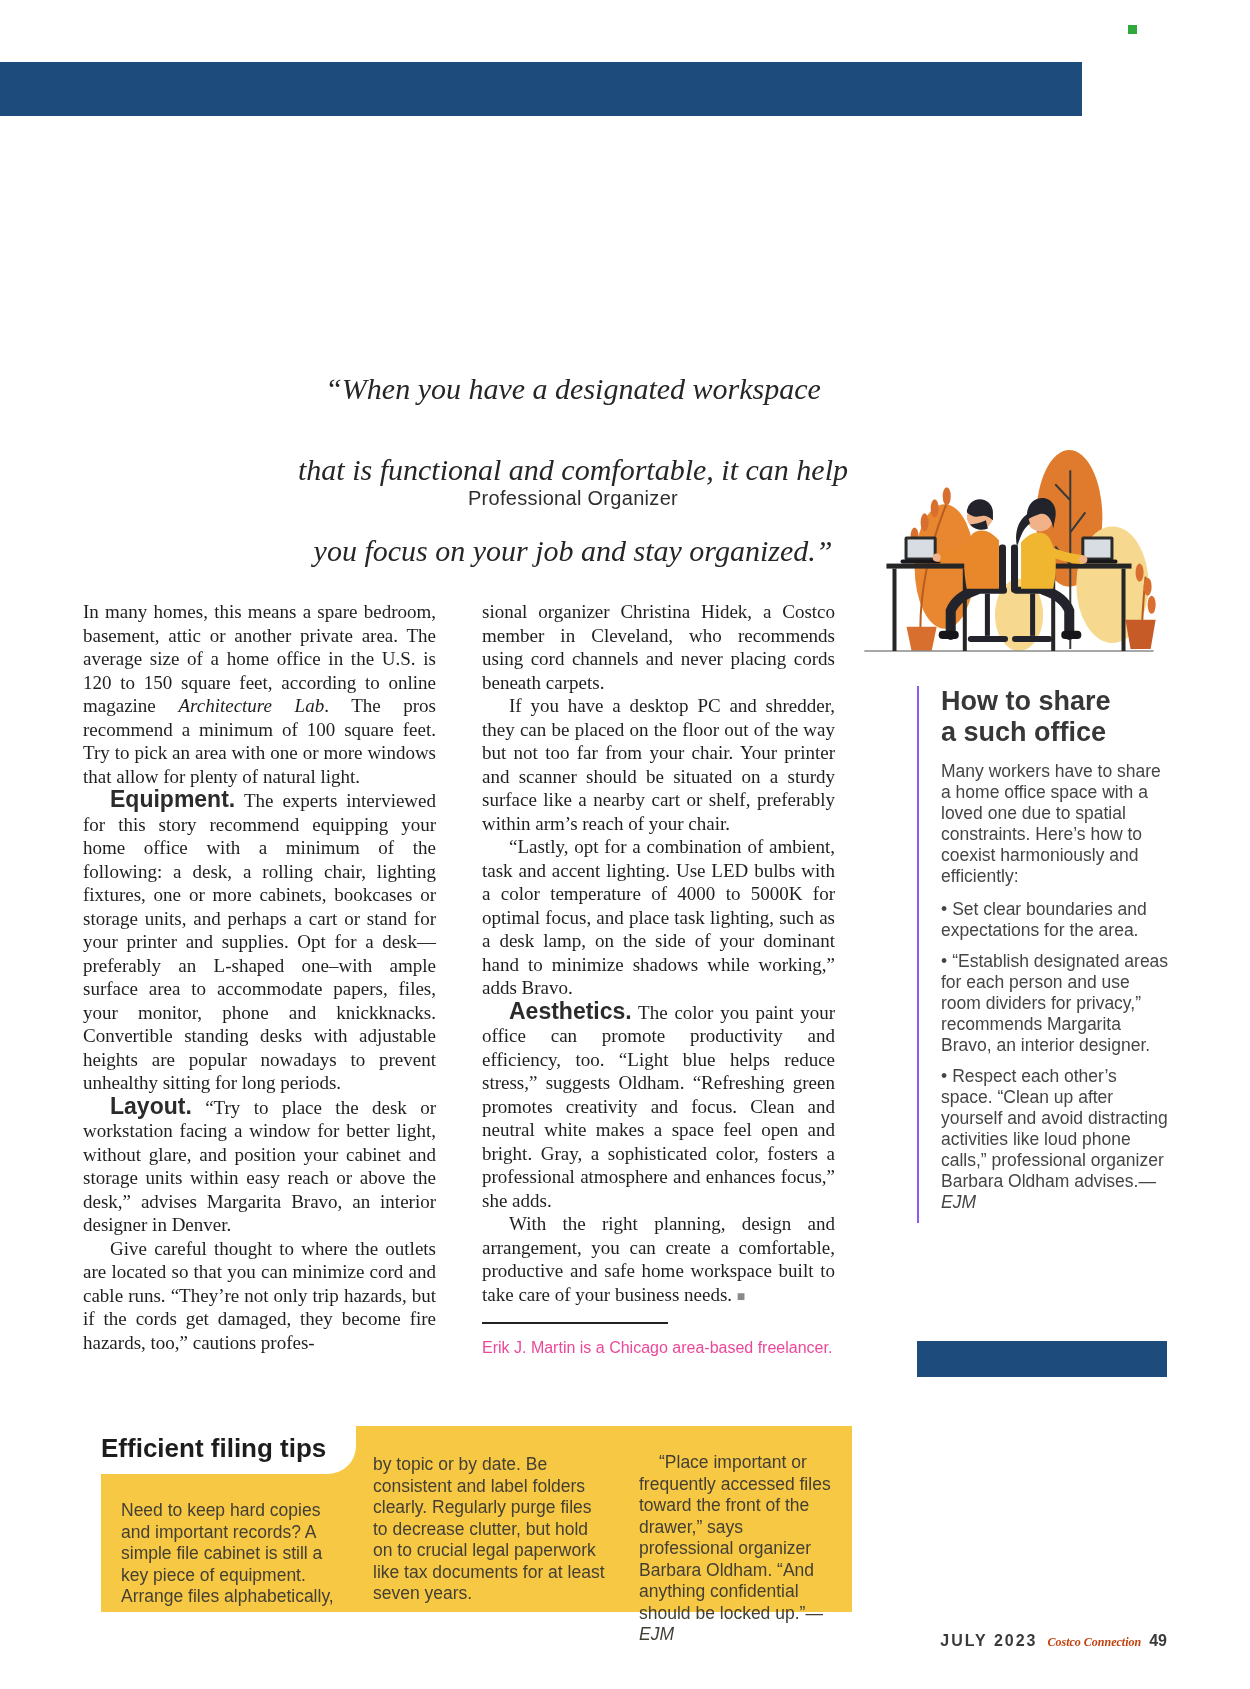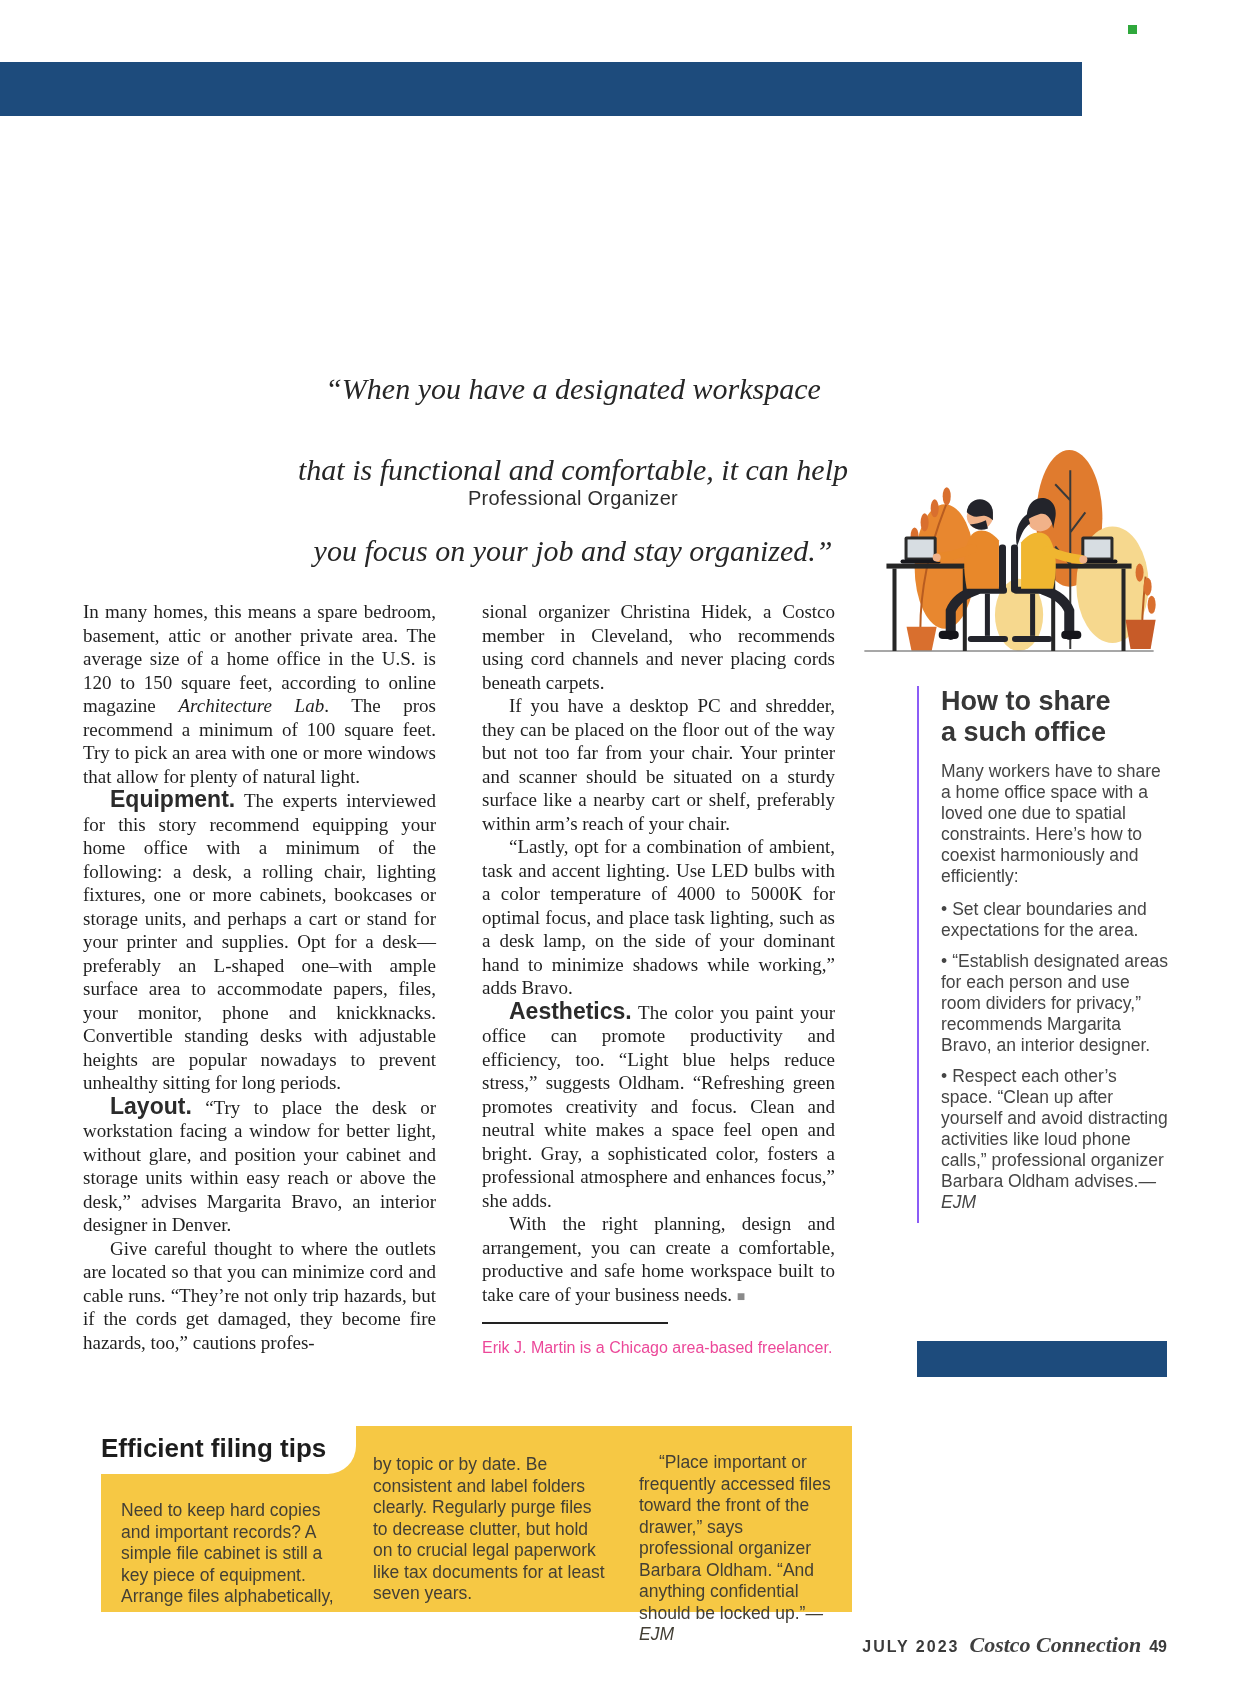--- a/index.html
+++ b/index.html
@@ -51,21 +51,21 @@
   .tips-col{position:absolute;font-size:17.5px;line-height:21.5px;color:#43400f;color:#433f35;}
   .tips-col1{left:20px;top:74px;width:225px;}
   .tips-col2{left:272px;top:28px;width:232px;}
   .tips-col3{left:538px;top:26px;width:200px;text-indent:20px;}
   .tips-col3 .cont{text-indent:0;}
 
   
   .footer{position:absolute;right:83px;top:1632px;text-align:right;white-space:nowrap;color:#3a3a3a;}
   .footer-issue{font-weight:bold;font-size:16px;letter-spacing:2px;}
   .footer-mag{font-family:"Liberation Serif",serif;font-style:italic;font-weight:bold;
-      font-size:22px;color:#404040;margin-left:10px;}
+      font-size:12px;color:#c2410c;margin-left:10px;}
   .footer-page{font-weight:bold;font-size:16px;margin-left:8px;margin-top:48px;}
 </style>
 </head>
 <body>
 
 <div class="page">
 
   <div class="navy-bar"></div>
   <div class="corner-mark"></div>
 

